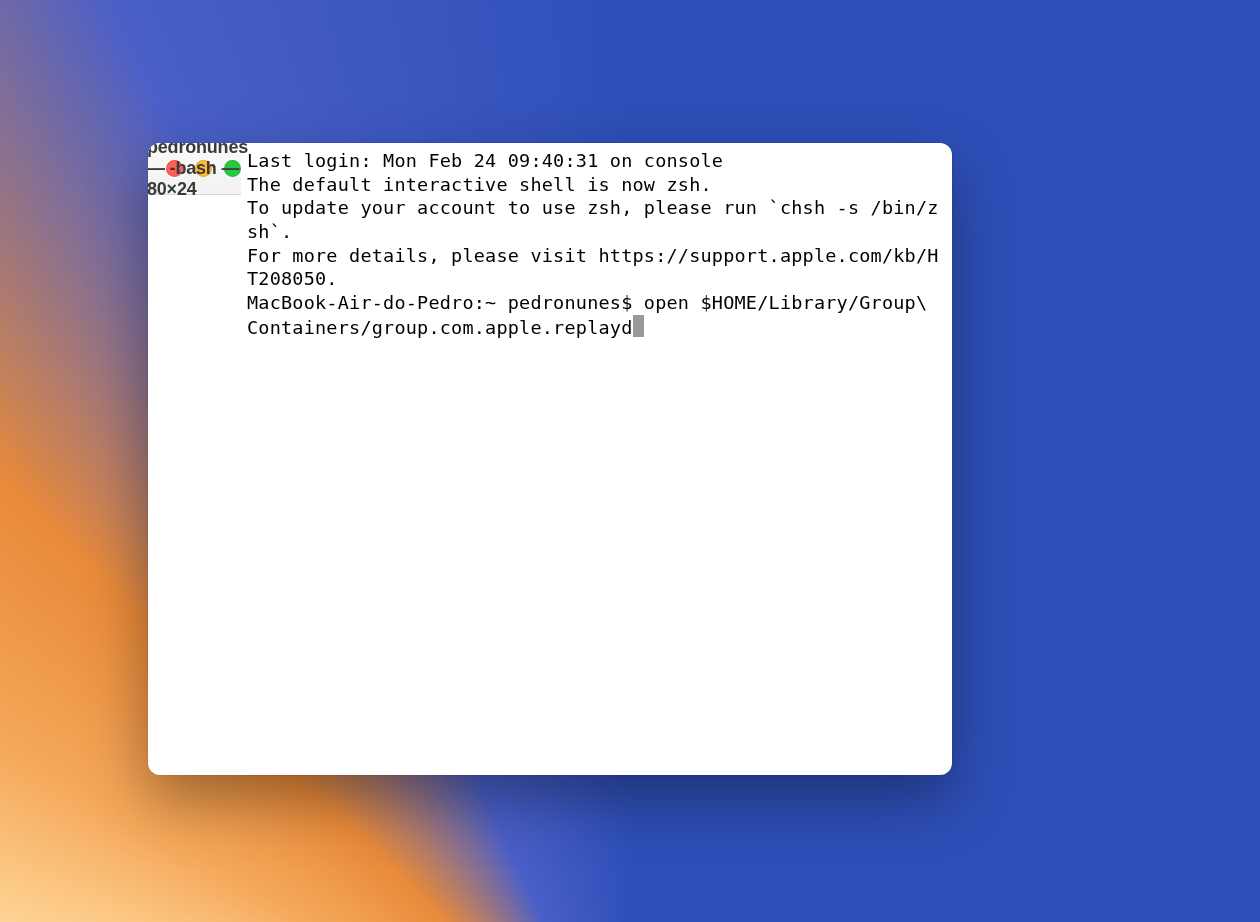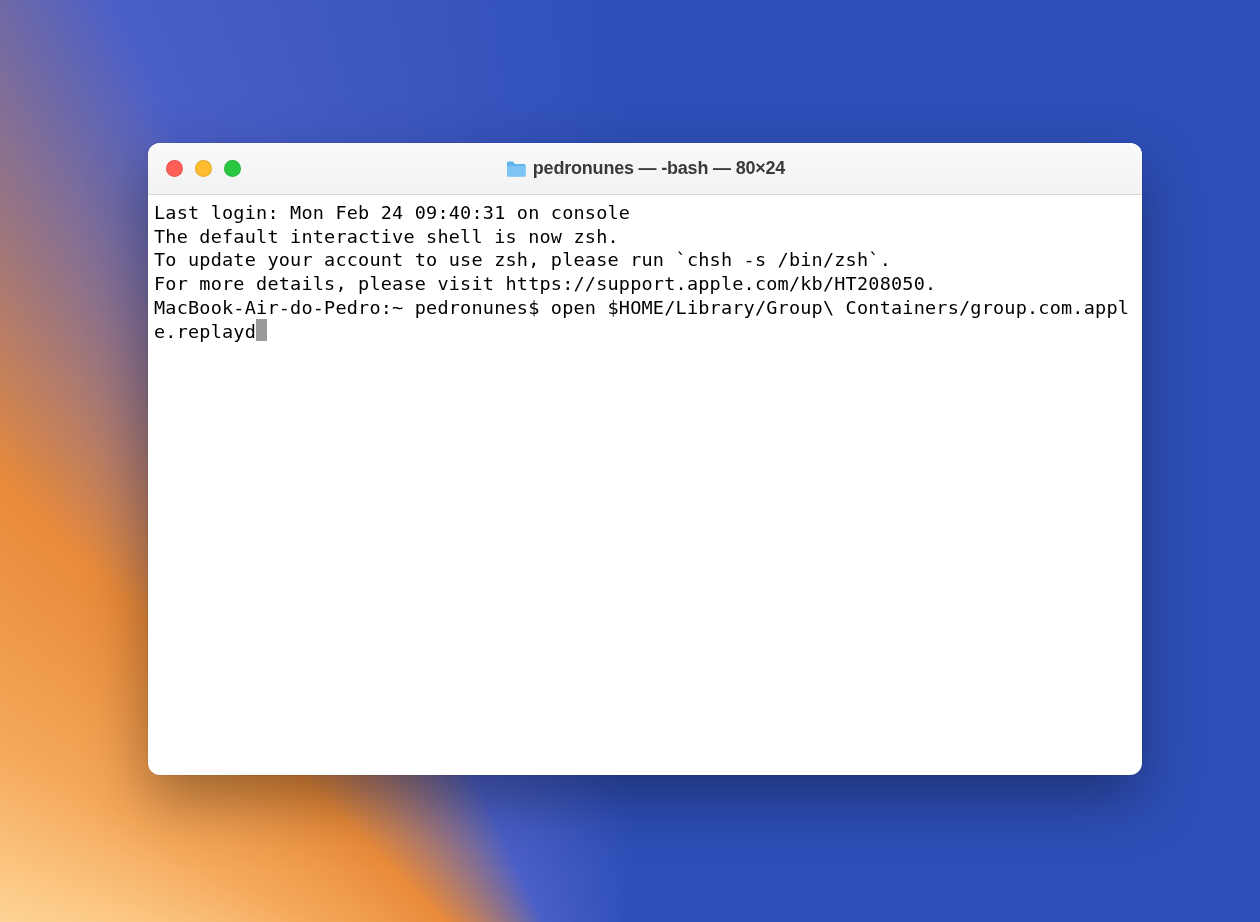--- a/index.html
+++ b/index.html
@@ -35,28 +35,27 @@
           #4a5fc8 155deg,
           #2e4fb8 180deg,
           #2e4fb8 360deg
         );
     }
     
     .terminal-window {
       position: absolute;
       left: 148px;
       top: 143px;
-      width: 994px;
+      width: 804px;
       height: 632px;
       background: #ffffff;
       border-radius: 12px;
       box-shadow: 0 25px 60px rgba(0,0,0,0.35), 0 0 0 1px rgba(0,0,0,0.05);
       overflow: hidden;
       display: flex;
-      flex-direction: column;
     }
     
     .title-bar {
       height: 52px;
       background: linear-gradient(to bottom, #fafafa, #f2f2f2);
       border-bottom: 1px solid #d8d8d8;
       display: flex;
       align-items: center;
       position: relative;
       flex-shrink: 0;

